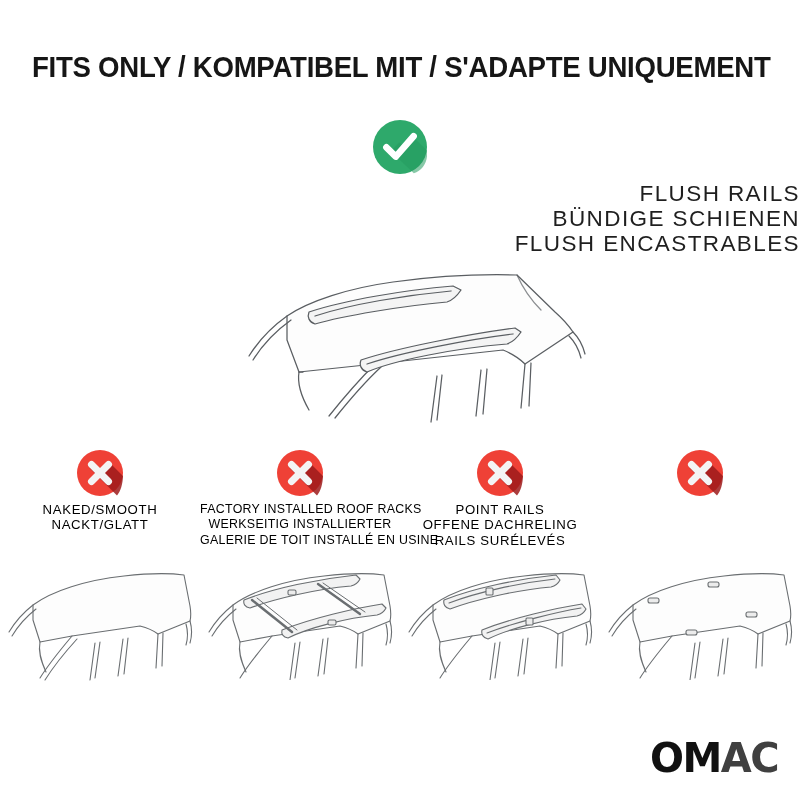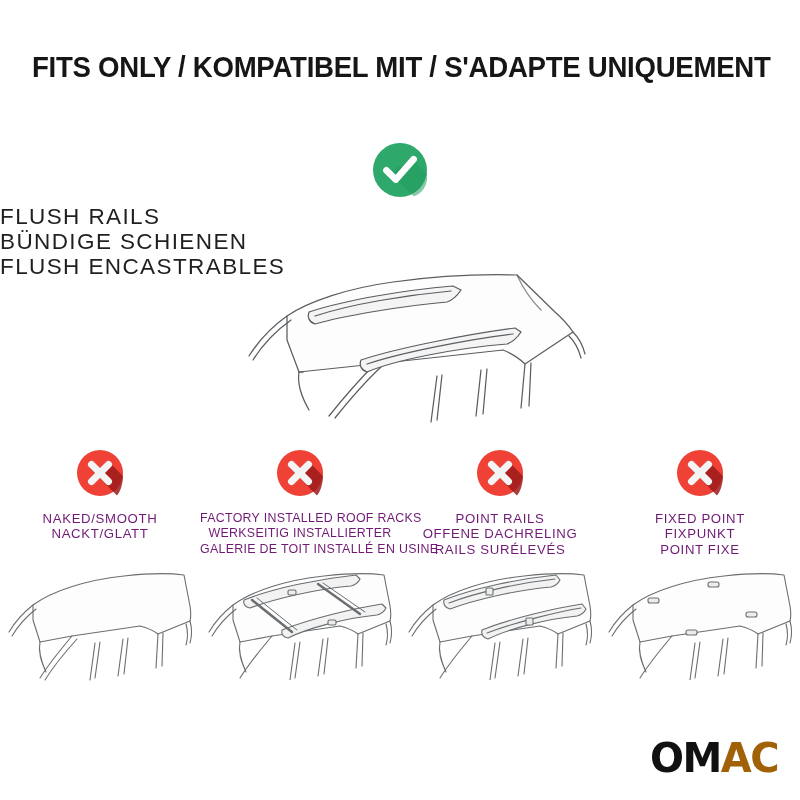--- a/index.html
+++ b/index.html
@@ -37,23 +37,23 @@
     color: #161616;
     transform: scaleX(0.92);
     transform-origin: center center;
     white-space: nowrap;
   }
 
   
   .fits-block {
     position: absolute;
     left: 0;
-    top: 143px;
-    width: 800px;
-    text-align: left;
+    top: 120px;
+    width: 800px;
+    text-align: right;
   }
   .check-icon-wrap {
     display: block;
     margin: 0 auto;
     width: 54px;
     height: 54px;
   }
   .fits-labels {
     margin-top: 7px;
     font-size: 22.5px;
@@ -86,25 +86,25 @@
     text-align: center;
     position: relative;
   }
   .x-icon-wrap {
     display: block;
     margin: 0 auto;
     width: 46px;
     height: 46px;
   }
   .option-labels {
-    margin-top: 15px;
+    margin-top: 6px;
     font-size: 13.2px;
     line-height: 15.4px;
     letter-spacing: 0.65px;
-    color: #701a75;
+    color: #000000;
     font-weight: normal;
   }
   .option-labels div { white-space: nowrap; }
   .option.narrow .option-labels { font-size: 12.4px; letter-spacing: 0.3px; }
 
   .option-illustration {
     position: absolute;
     left: 0;
     width: 200px;
     height: 130px;
@@ -119,21 +119,21 @@
     position: absolute;
     right: 22px;
     bottom: 22px;
     font-weight: bold;
     font-size: 40px;
     letter-spacing: -1.5px;
     line-height: 40px;
     font-family: "DejaVu Sans", sans-serif;
   }
   .logo .om { color: #111111; }
-  .logo .ac { color: #a16207; }
+  .logo .ac { color: #404040; }
 
   svg { display: block; }
 </style>
 </head>
 <body>
 
 <div id="page">
 
   <div class="header-title">FITS ONLY / KOMPATIBEL MIT / S'ADAPTE UNIQUEMENT</div>
 
@@ -331,25 +331,20 @@
       <span class="x-icon-wrap">
         <svg width="46" height="46" viewBox="0 0 46 46" aria-hidden="true">
           <circle cx="23" cy="23" r="23" fill="#ef4136"></circle>
           <path d="M46 26 L32 12 L23 20 L15.5 14 L12.5 18 L40 45.5 C43.5 41.5 45.7 34.5 46 26 Z" fill="#9e1b1b" opacity="0.85"></path>
           <g stroke="#f4f4f4" stroke-width="7" stroke-linecap="round">
             <line x1="14.5" y1="14.5" x2="31.5" y2="31.5"></line>
             <line x1="31.5" y1="14.5" x2="14.5" y2="31.5"></line>
           </g>
         </svg>
       </span>
-      <div class="option-labels">
-        <div>FIXED POINT</div>
-        <div>FIXPUNKT</div>
-        <div>POINT FIXE</div>
-      </div>
       <div class="option-illustration opt-art-3">
         <svg width="200" height="130" viewBox="0 0 200 130" aria-hidden="true">
           <g fill="none" stroke="#6a6e71" stroke-width="1.1" stroke-linejoin="round" stroke-linecap="round">
             <path d="M33 55 C52 41 86 30 124 26 C150 23 170 23 184 25 L190 56 C191 62 191 67 190 71
                      L158 84 C154 81 148 78 140 76 L72 86 L40 92 L33 70 Z" fill="#fdfdfd"></path>
             <path d="M33 55 C24 62 15 72 9 82"></path>
             <path d="M36 59 C27 66 18 76 12 86"></path>
             <path d="M40 92 C38 102 41 111 46 122"></path>
             <path d="M190 71 C192 78 192 86 190 93"></path>
             <path d="M186 74 C188 81 188 88 186 95"></path>

